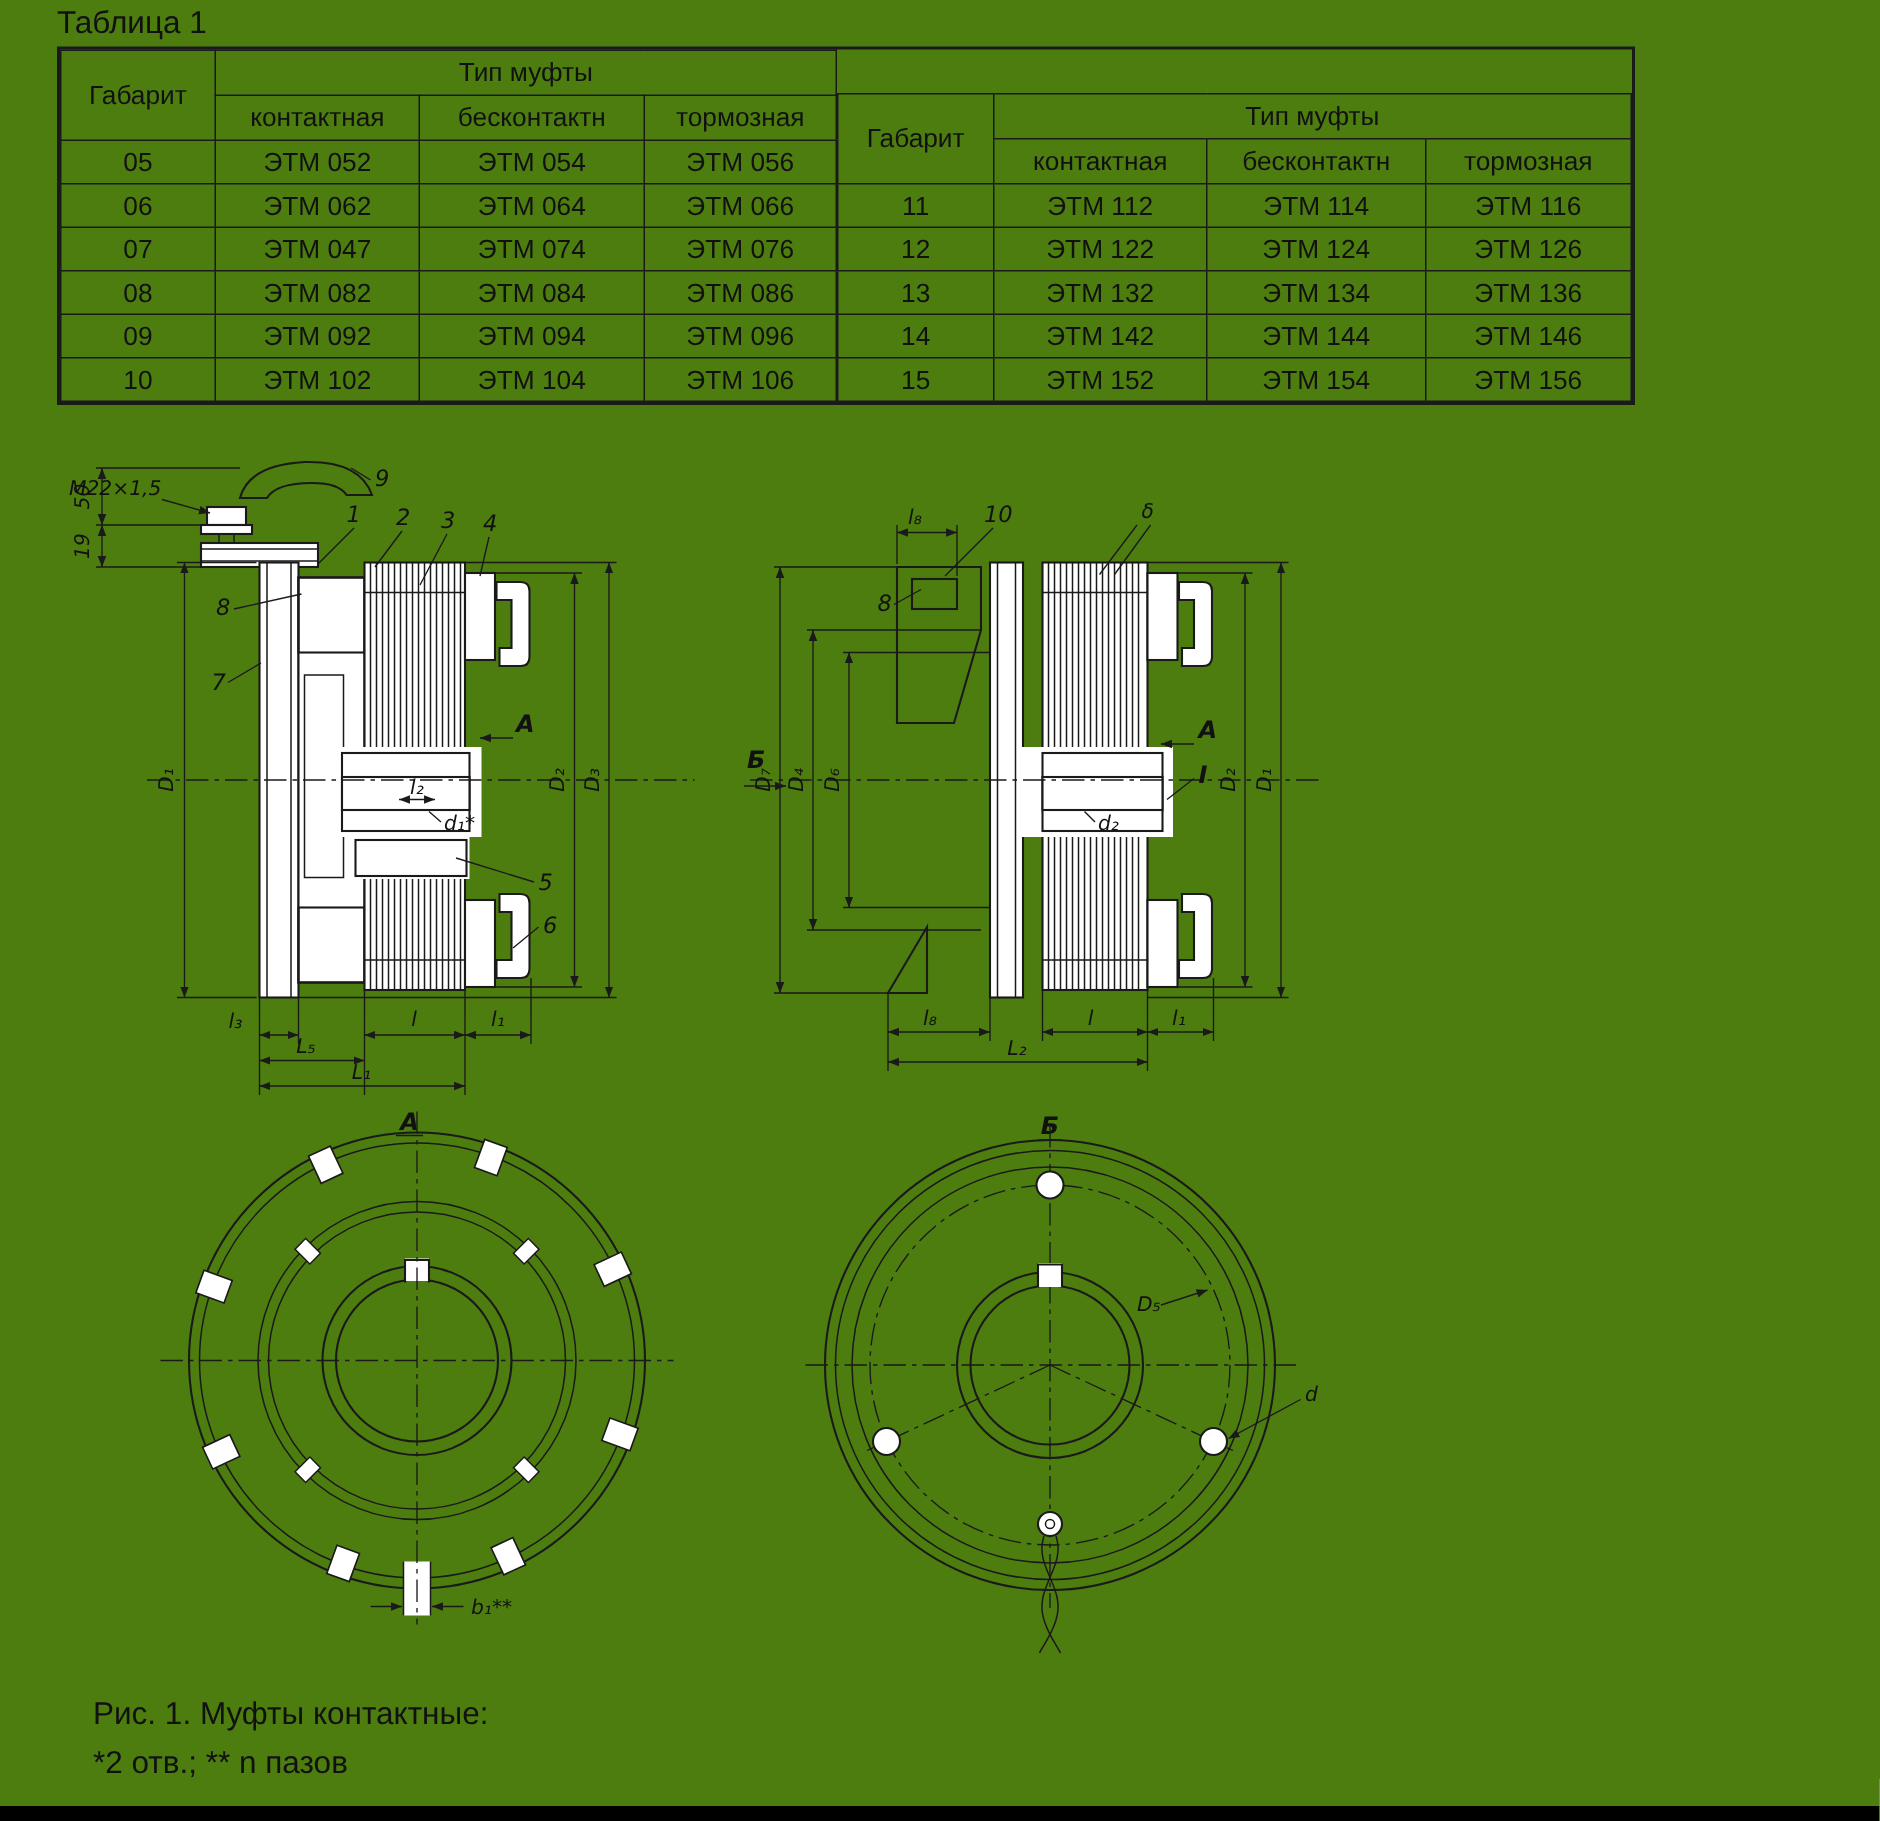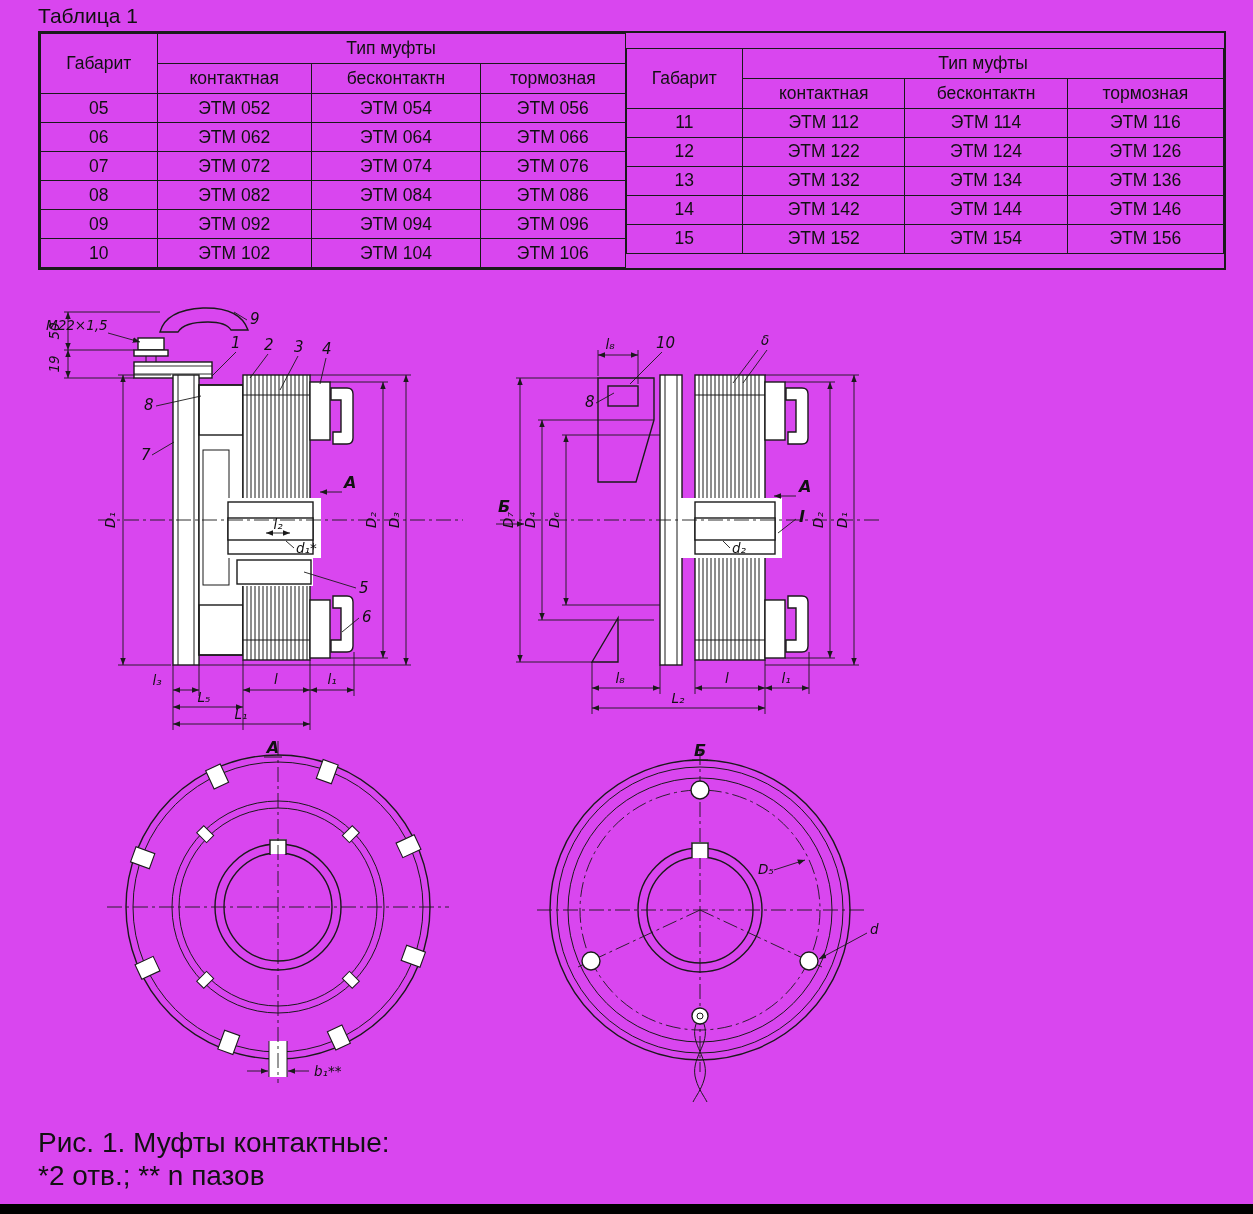--- a/index.html
+++ b/index.html
@@ -1,45 +1,45 @@
 <!DOCTYPE html>
 <html><head>
 <meta charset="utf-8">
 <style>
   * { box-sizing: border-box; }
   body { margin: 0; background: #e8e8e8; }
   .page {
-    position: relative; width: 1253px; height: 1214px; background: #d946ef;
+    position: relative; width: 1253px; height: 1214px; background: #4d7c0f;
     font-family: "Liberation Sans", "DejaVu Sans", sans-serif; color: #111;
     overflow: hidden; margin: 0 auto;
   }
   .tbl-title { position: absolute; left: 38px; top: 4px; font-size: 21px; }
   .tbl-wrap {
-    position: absolute; left: 38px; top: 31px; width: 1188px; height: 239px;
-    border: 2.5px solid #1a1a1a; display: flex; align-items: center;
+    position: absolute; left: 38px; top: 31px; width: 1052px; height: 239px;
+    border: 2.5px solid #1a1a1a; display: flex; align-items: flex-end;
   }
   table { border-collapse: collapse; table-layout: fixed; }
   th, td {
     border: 1.5px solid #1a1a1a; font-weight: 400; text-align: center;
     padding: 0 4px; font-size: 17.5px; color: #111;
   }
   th { height: 30px; }
   td { height: 29px; }
   .fig { position: absolute; }
   svg text { font-family: "DejaVu Sans", "Liberation Sans", sans-serif; font-style: italic; fill: #111; }
   .dr   { stroke: #1a1a1a; stroke-width: 1.4; fill: none; }
   .fw   { fill: #ffffff; }
   .thin { stroke-width: 1; }
   .dim  { stroke: #1a1a1a; stroke-width: 0.9; fill: none; }
   .ld   { stroke: #1a1a1a; stroke-width: 0.9; fill: none; }
   .cl   { stroke: #1a1a1a; stroke-width: 0.9; fill: none; stroke-dasharray: 15 4 3 4; }
   .partnum { font-size: 15px; }
   .dimlab  { font-size: 13.5px; }
   .viewlab { font-size: 16px; font-weight: 600; }
-  .caption { position: absolute; font-size: 28px; line-height: 33px; }
+  .caption { position: absolute; font-size: 21px; line-height: 33px; margin-left: 24px; }
   .bar { position: absolute; left: 0; top: 1204px; width: 1253px; height: 10px; background: #000; }
 </style>
 </head>
 <body>
 
 <div class="page">
 
   <div class="tbl-title">Таблица 1</div>
 
   <div class="tbl-wrap">
@@ -70,21 +70,21 @@
           <td>ЭТМ 056</td>
         </tr>
         <tr>
           <td>06</td>
           <td>ЭТМ 062</td>
           <td>ЭТМ 064</td>
           <td>ЭТМ 066</td>
         </tr>
         <tr>
           <td>07</td>
-          <td>ЭТМ 072</td>
+          <td>ЭТМ 047</td>
           <td>ЭТМ 074</td>
           <td>ЭТМ 076</td>
         </tr>
         <tr>
           <td>08</td>
           <td>ЭТМ 082</td>
           <td>ЭТМ 084</td>
           <td>ЭТМ 086</td>
         </tr>
         <tr>

